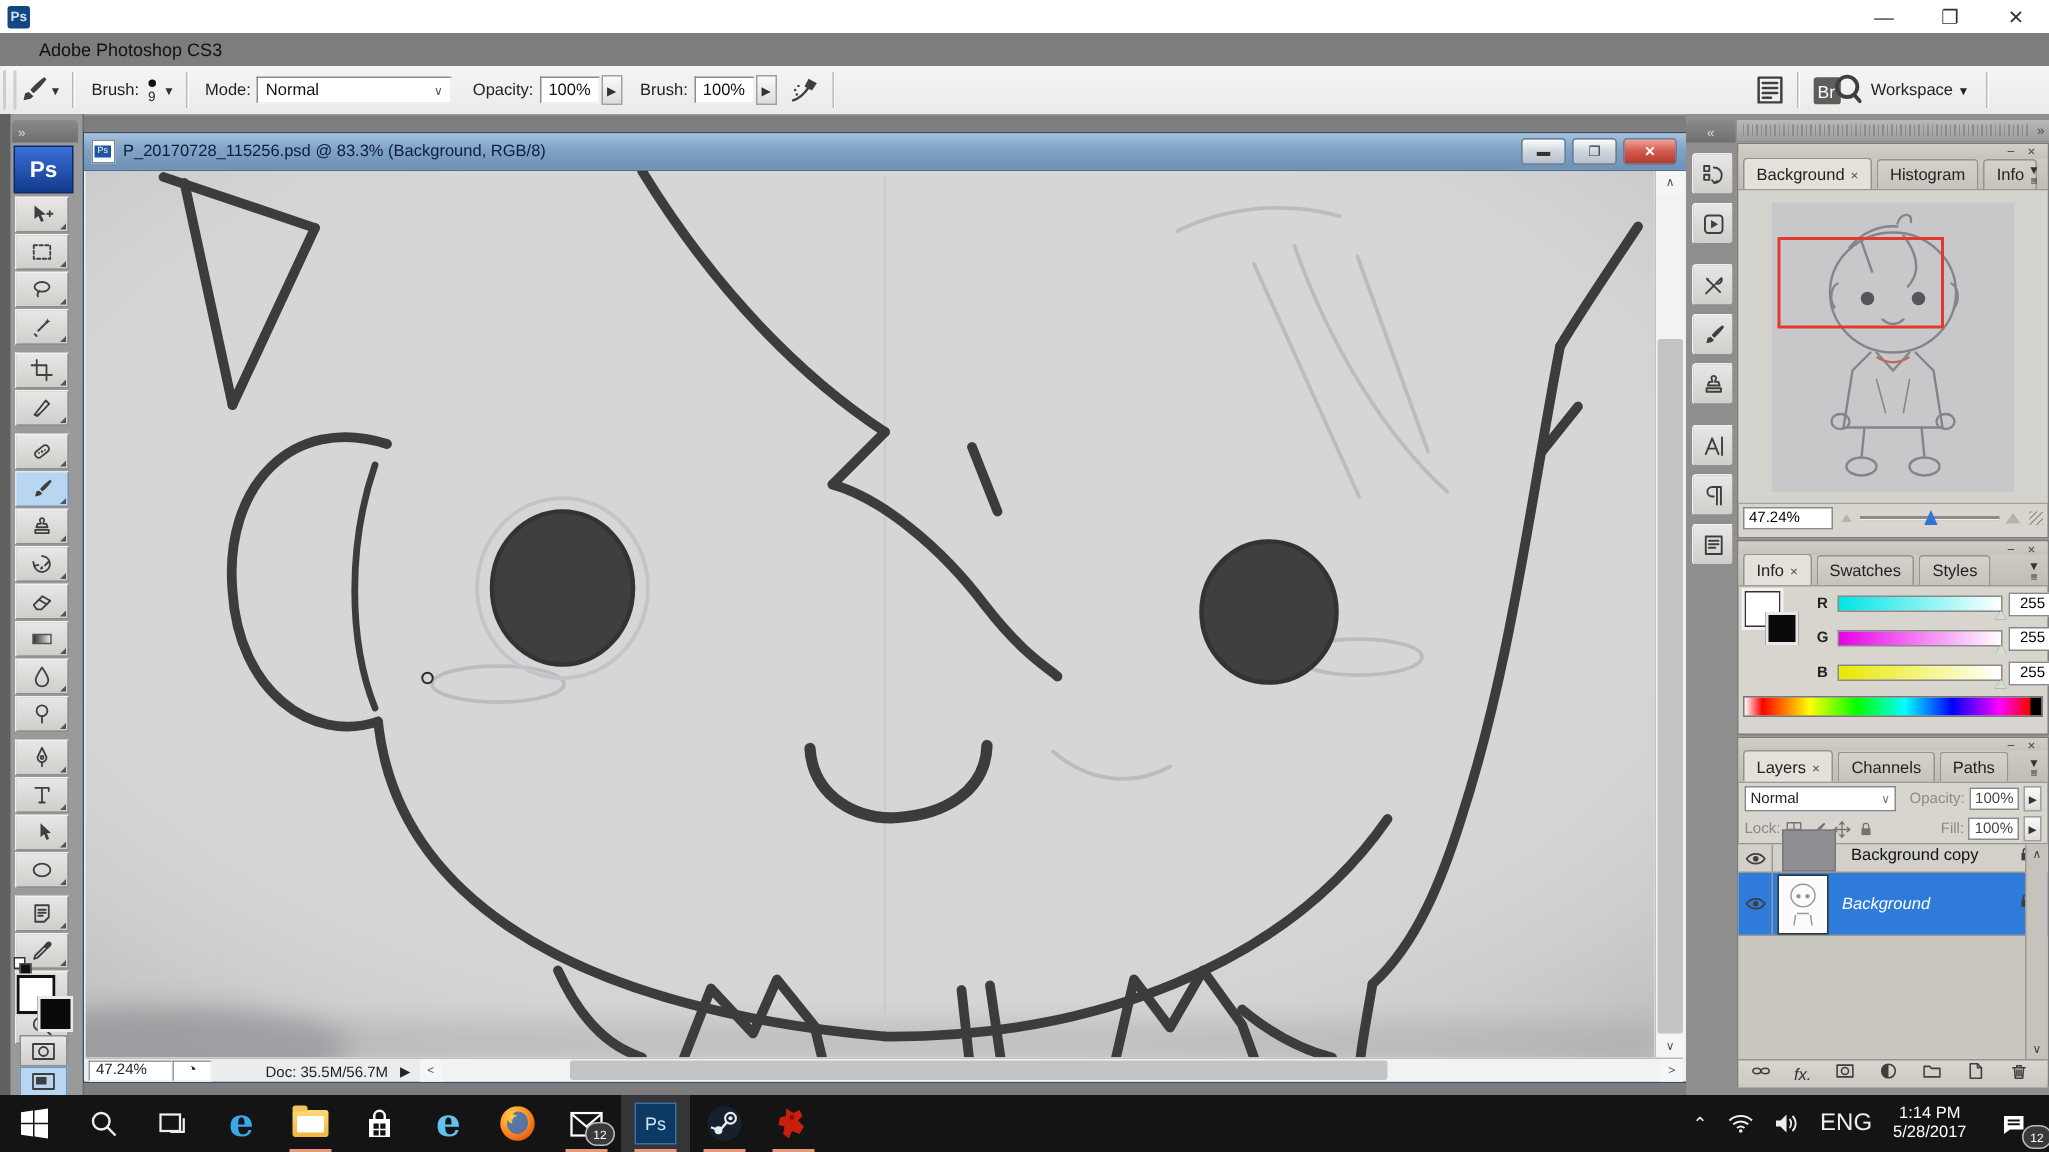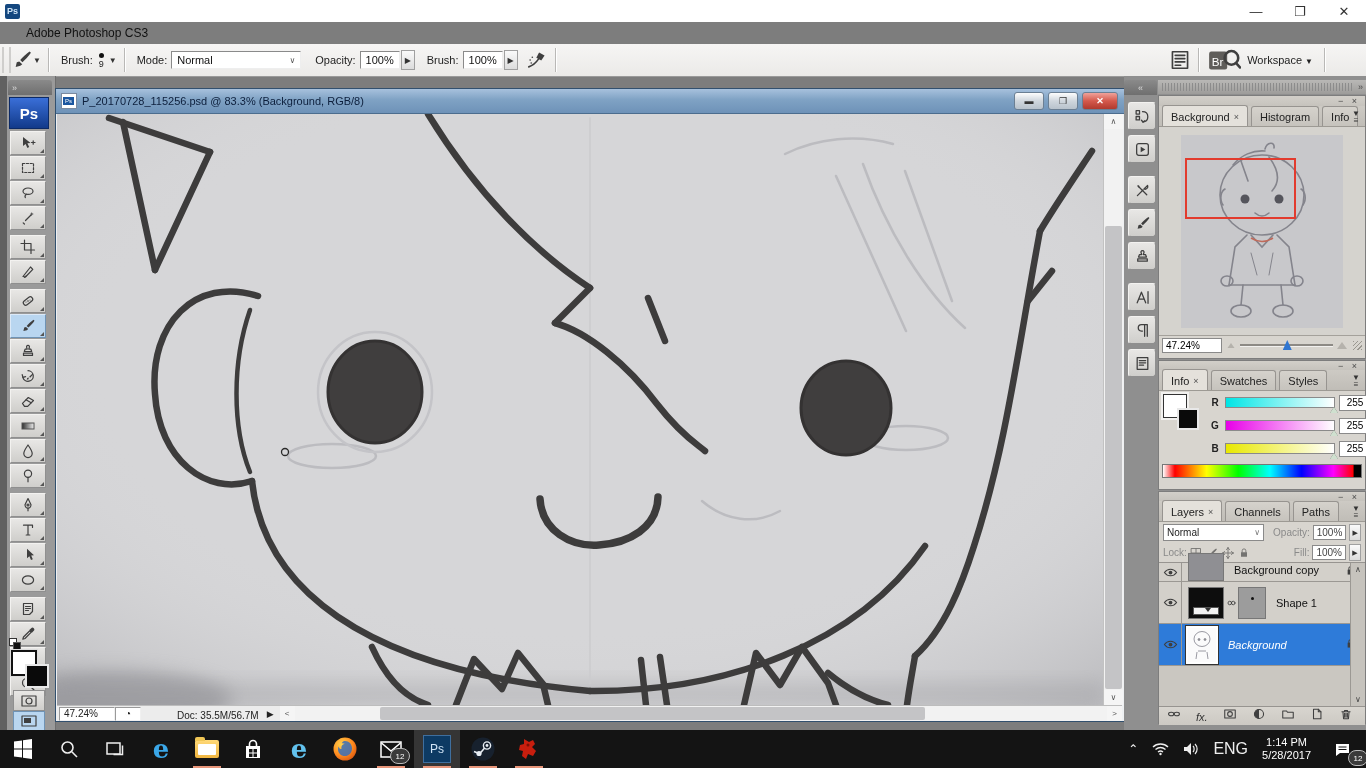--- a/index.html
+++ b/index.html
@@ -740,44 +740,20 @@
           </span>
           <span style="width:34px;height:26px;background:#8f8f93;border:1px solid #777;margin-left:6px;margin-top:-10px"></span>
           <span class="layer-label" style="margin-top:1px">Background copy</span>
           <span class="layer-right">
             <span><svg viewBox="0 0 16 16">
                 <rect x="4.5" y="7" width="7" height="6" class="f"></rect>
                 <path d="M6 7V5.2a2 2 0 014 0V7" class="s"></path>
               </svg></span>
           </span>
         </div>
-        <div class="layer-row" style="height: 41px;">
-          <span class="eye-cell">
-            <svg viewBox="0 0 16 16">
-              <path d="M1.5 8S4 4.5 8 4.5 14.5 8 14.5 8 12 11.5 8 11.5 1.5 8 1.5 8z" class="s"></path>
-              <circle cx="8" cy="8" r="2" class="f"></circle>
-            </svg>
-          </span>
-          <span class="thumb-shape">
-            <span class="bar">
-              <i></i>
-            </span>
-          </span>
-          <span class="chain-cell">
-            <svg viewBox="0 0 16 16">
-              <circle cx="5.5" cy="8" r="2.6" class="s"></circle>
-              <circle cx="10.5" cy="8" r="2.6" class="s"></circle>
-            </svg>
-          </span>
-          <span class="thumb-mask">
-            <i></i>
-          </span>
-          <span class="layer-label">Shape 1</span>
-          <span class="layer-right"></span>
-        </div>
         <div class="layer-row selected" style="height: 41px;">
           <span class="eye-cell">
             <svg viewBox="0 0 16 16">
               <path d="M1.5 8S4 4.5 8 4.5 14.5 8 14.5 8 12 11.5 8 11.5 1.5 8 1.5 8z" class="s"></path>
               <circle cx="8" cy="8" r="2" class="f"></circle>
             </svg>
           </span>
           <span class="thumb-bg"><svg viewBox="0 0 28 34" width="28" height="34">
               <g stroke="#9a9aa2" stroke-width="1" fill="none">
                 <ellipse cx="14" cy="11" rx="8" ry="7.5"></ellipse>

